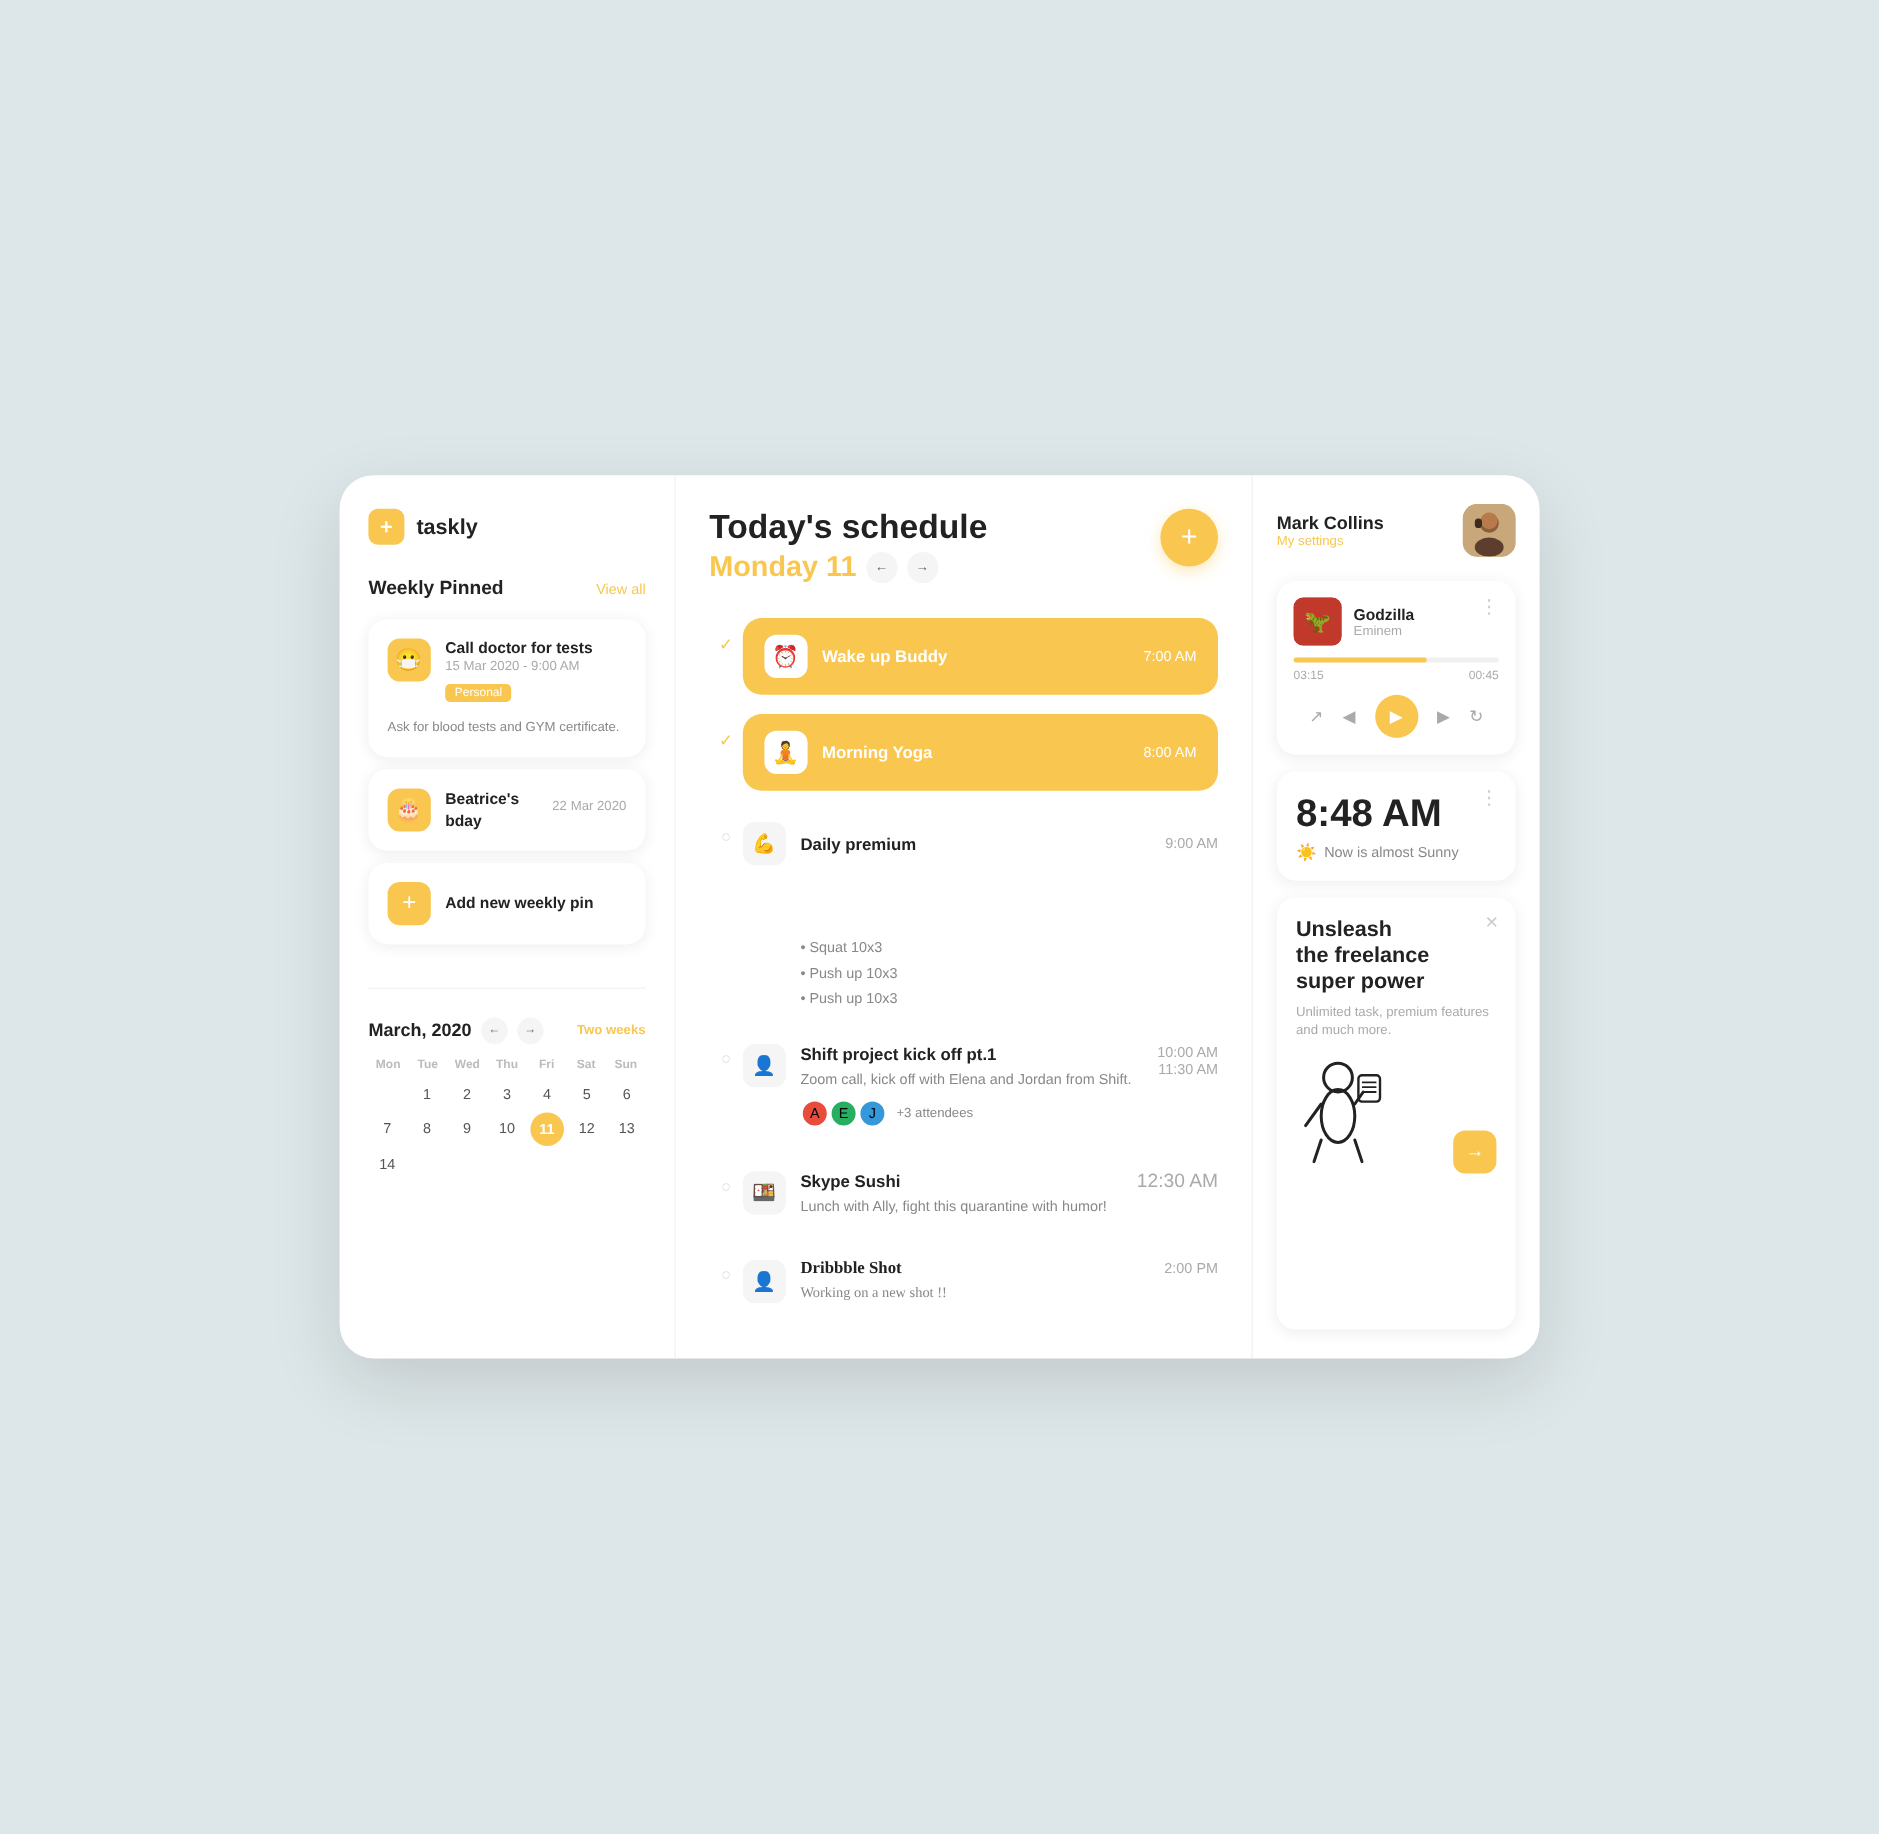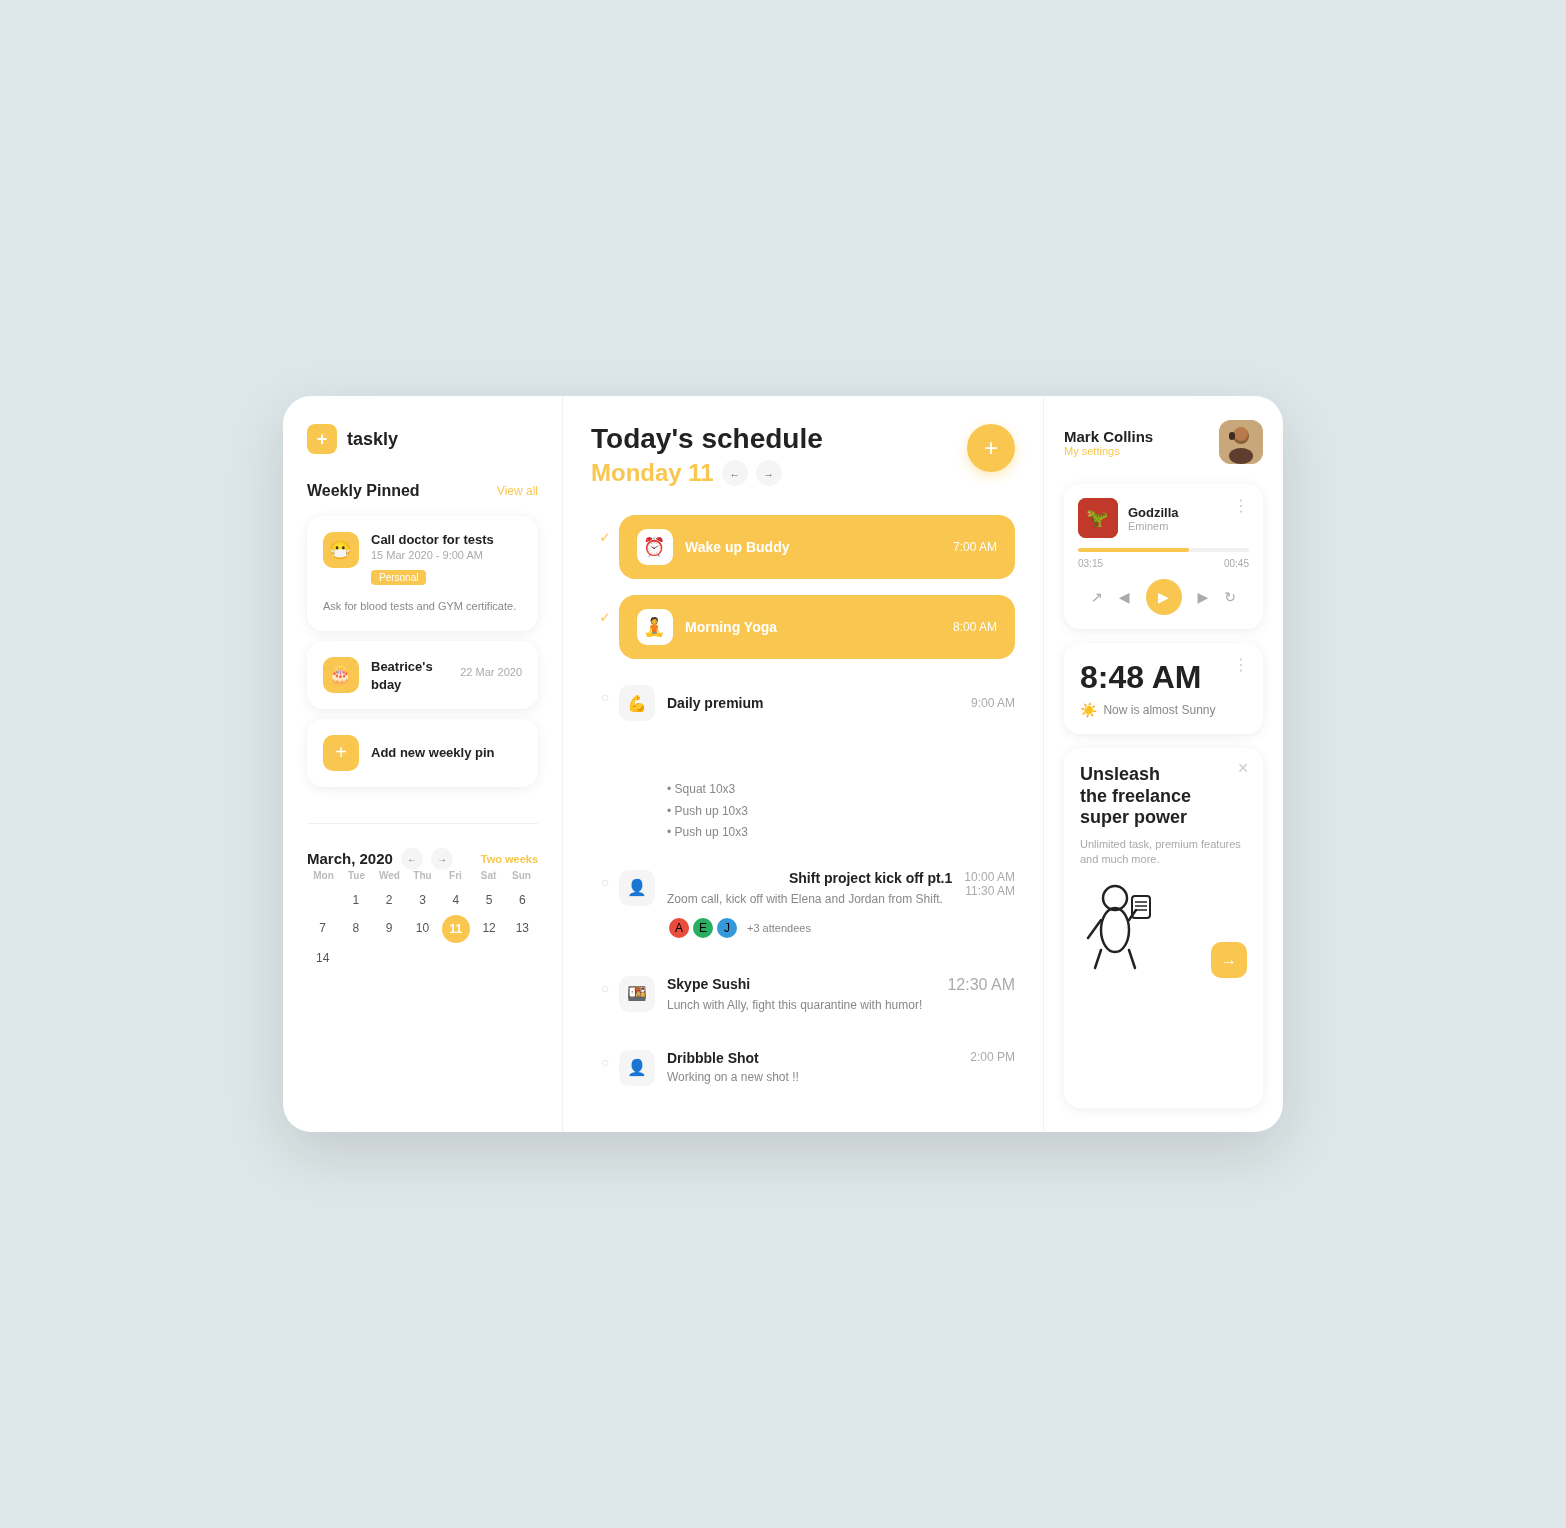--- a/index.html
+++ b/index.html
@@ -145,20 +145,21 @@
       font-weight: 600;
       color: #222;
     }
 
     
     .calendar-section { margin-top: 8px; }
     .calendar-header {
       display: flex;
       align-items: center;
       gap: 8px;
+      margin-bottom: 12px;
     }
     .calendar-title {
       font-size: 15px;
       font-weight: 700;
       color: #222;
     }
     .cal-nav-btn {
       width: 22px; height: 22px;
       border-radius: 50%;
       background: #f5f5f5;
@@ -696,21 +697,21 @@
       </div>
 
       <div class="schedule-item">
         <div class="check-col">
           <span style="color:#ddd;font-size:14px;">○</span>
         </div>
         <div style="flex:1;">
           <div style="display:flex;align-items:flex-start;gap:12px;padding:10px 0;">
             <div class="expanded-icon">👤</div>
             <div style="flex:1;">
-              <div style="font-size:14px;font-weight:700;color:#222;text-align:right;">Shift project kick off pt.1</div>
+              <div style="font-size:14px;font-weight:700;color:#222;">Shift project kick off pt.1</div>
               <div style="font-size:12px;color:#888;margin-top:4px;line-height:1.5;">Zoom call, kick off with Elena and Jordan from Shift.</div>
               <div class="attendees-row">
                 <div class="attendee-avatar" style="background:#e74c3c;">A</div>
                 <div class="attendee-avatar" style="background:#27ae60;">E</div>
                 <div class="attendee-avatar" style="background:#3498db;">J</div>
                 <span class="attendees-more">+3 attendees</span>
               </div>
             </div>
             <div style="text-align:right;">
               <div style="font-size:12px;color:#aaa;">10:00 AM</div>
@@ -736,21 +737,21 @@
         </div>
       </div>
 
       <div class="schedule-item">
         <div class="check-col">
           <span style="color:#ddd;font-size:14px;">○</span>
         </div>
         <div style="flex:1;">
           <div style="display:flex;align-items:flex-start;gap:12px;padding:10px 0;">
             <div class="expanded-icon">👤</div>
-            <div style="flex:1;">
+            <div style="flex:1;font-family:Liberation Serif, serif;">
               <div style="font-size:14px;font-weight:700;color:#222;">Dribbble Shot</div>
               <div style="font-size:12px;color:#888;margin-top:4px;">Working on a new shot !!</div>
             </div>
             <span style="font-size:12px;color:#aaa;">2:00 PM</span>
           </div>
         </div>
       </div>
 
     </div>
   </div>

